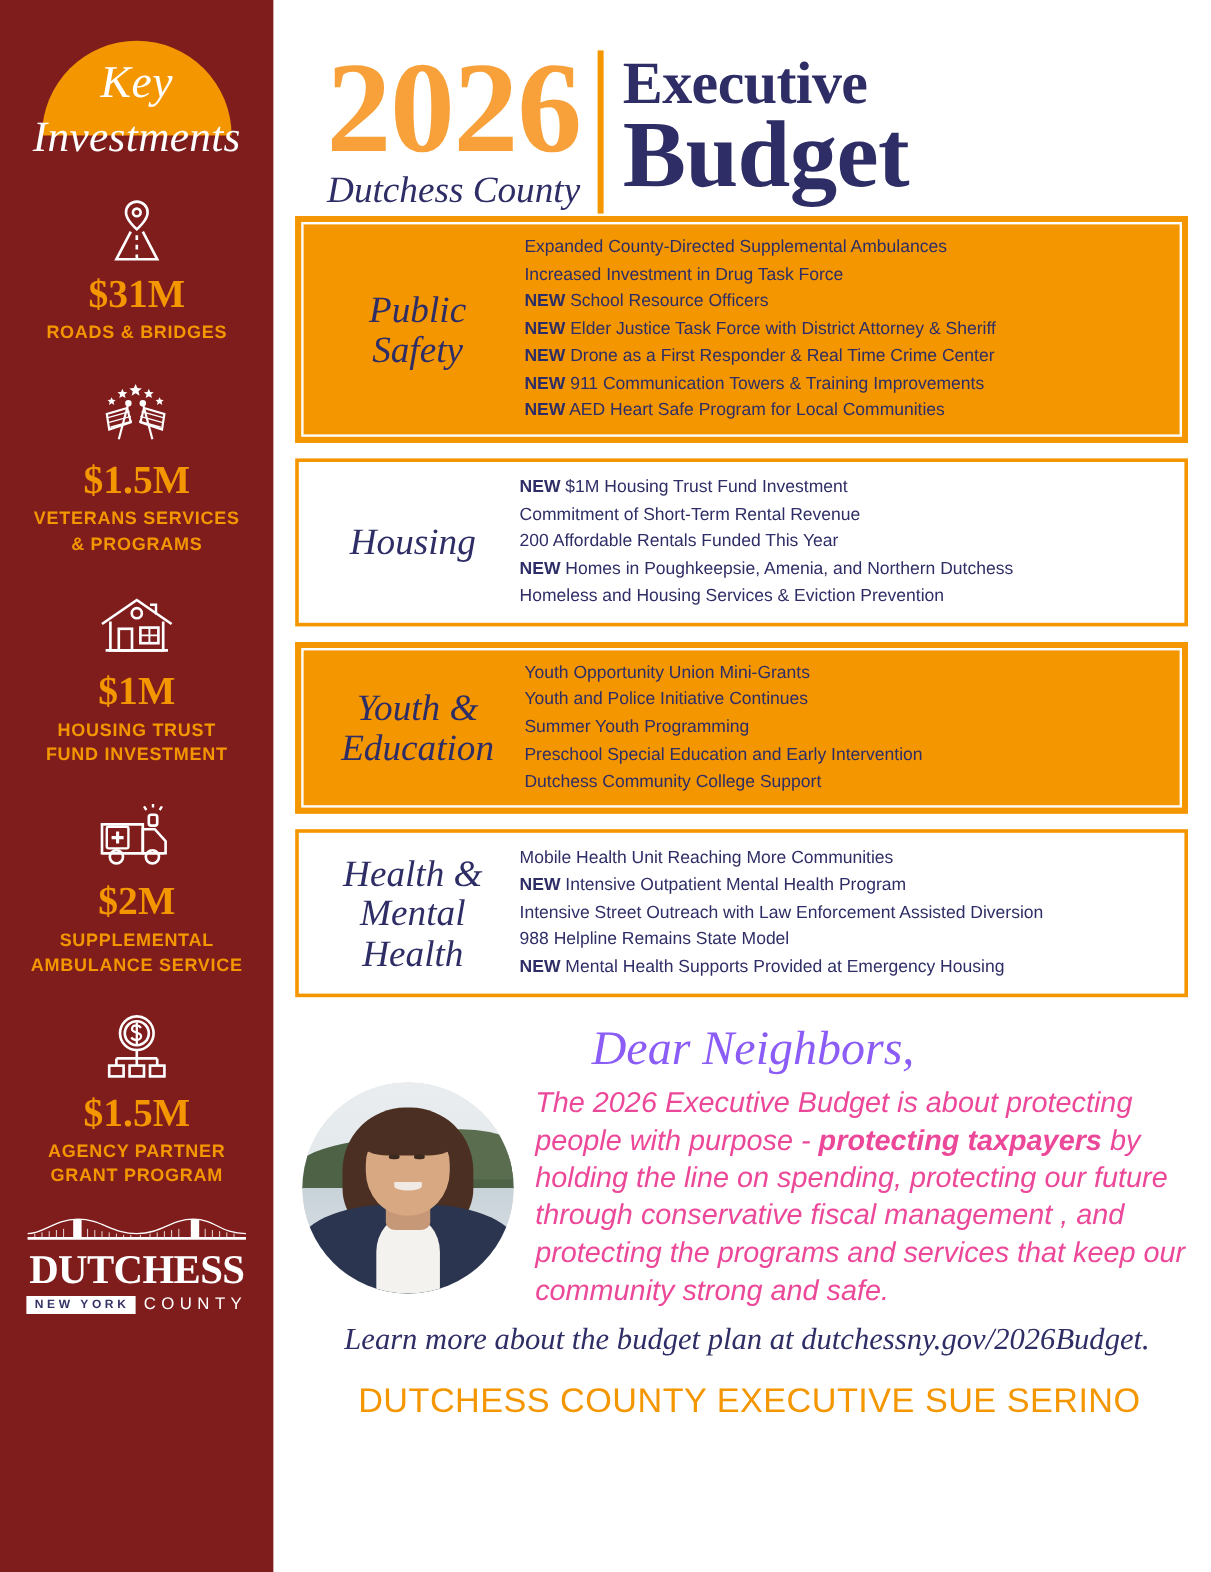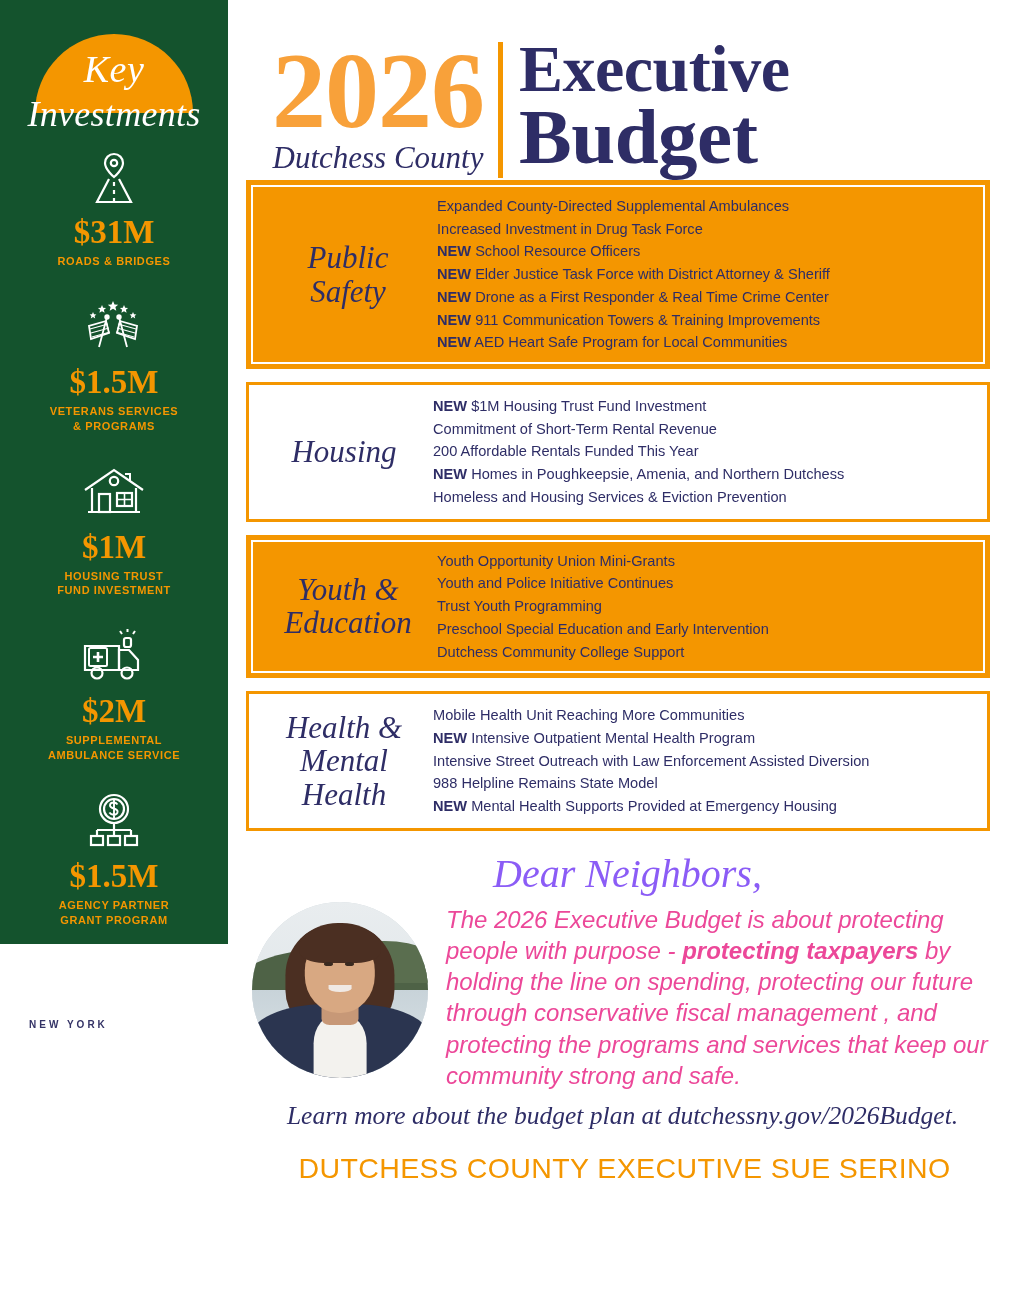--- a/index.html
+++ b/index.html
@@ -8,22 +8,22 @@
     background:#ffffff;
     font-family:"Liberation Sans", sans-serif;
     overflow:hidden;
     position:relative;
   }
   .page{position:relative;width:1009px;height:1310px;display:flex;}
 
   
   .sidebar{
     width:228px;
-    height:944px;
-    background:#14532d;
+    height:1310px;
+    background:#7f1d1d;
     position:relative;
     flex:0 0 228px;
     box-sizing:border-box;
     display:flex;
     flex-direction:column;
     align-items:center;
   }
   .kv-head{
     margin-top:28px;
     width:100%;
@@ -86,21 +86,21 @@
   .kv-amount{
     color:#F49600;
     font-family:"Liberation Serif", serif;
     font-size:33px;
     font-weight:bold;
     line-height:1;
     margin-bottom:5px;
   }
   .kv-label{
     color:#F49600;
-    font-size:11px;
+    font-size:15px;
     font-weight:bold;
     letter-spacing:.6px;
     line-height:1.35;
     text-align:center;
     max-width:210px;
   }
 
   .dc-logo{
     margin-top:6px;
     width:190px;
@@ -172,21 +172,21 @@
     height:136px;
   }
   .mh-right{
     display:flex;flex-direction:column;
     padding-top:6px;
   }
   .mh-exec{
     color:#2E2D66;
     font-family:"Liberation Serif", serif;
     font-weight:bold;
-    font-size:66px;
+    font-size:50px;
     line-height:.97;
     letter-spacing:-.5px;
   }
   .mh-budget{
     color:#2E2D66;
     font-family:"Liberation Serif", serif;
     font-weight:bold;
     font-size:79px;
     line-height:.95;
     letter-spacing:-.5px;
@@ -498,21 +498,21 @@
         </div>
       </div>
 
       <div class="cat filled">
         <div class="inner">
           <div class="cat-title" style="white-space:pre-line;">Youth &amp;
 Education</div>
           <div class="cat-lines">
             <div class="cat-line"><b></b><span>Youth Opportunity Union Mini-Grants</span></div>
             <div class="cat-line"><b></b><span>Youth and Police Initiative Continues</span></div>
-            <div class="cat-line"><b></b><span>Trust Youth Programming</span></div>
+            <div class="cat-line"><b></b><span>Summer Youth Programming</span></div>
             <div class="cat-line"><b></b><span>Preschool Special Education and Early Intervention</span></div>
             <div class="cat-line"><b></b><span>Dutchess Community College Support</span></div>
           </div>
         </div>
       </div>
 
       <div class="cat plain">
         <div class="inner">
           <div class="cat-title" style="white-space:pre-line;">Health &amp;
 Mental

